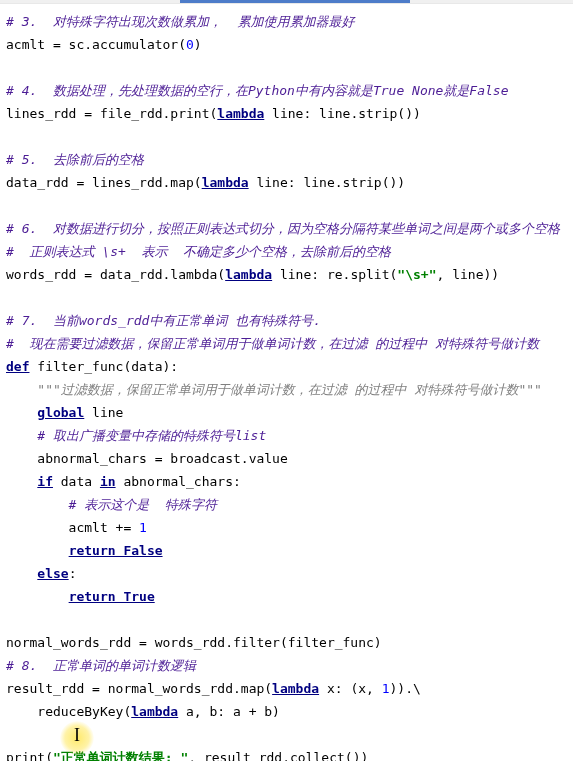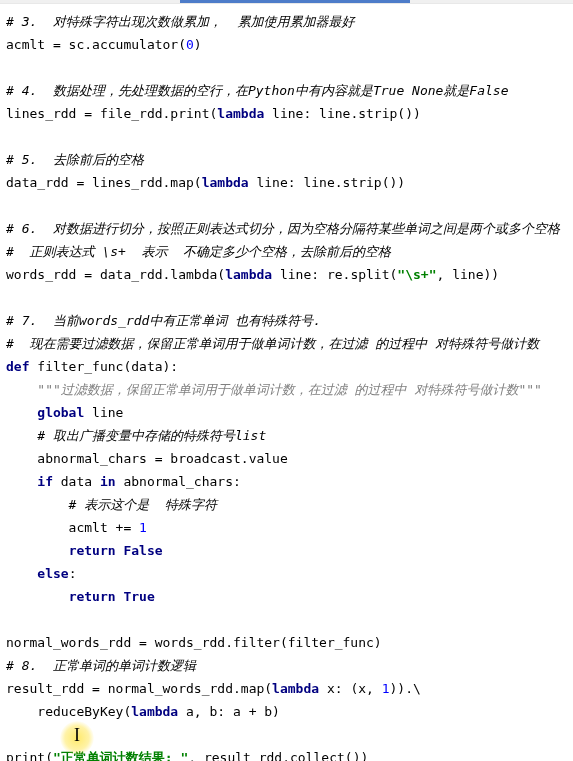--- a/index.html
+++ b/index.html
@@ -26,22 +26,22 @@
     height: 3px;
     width: 230px;
     background: #4d7cc9;
   }
   pre.code {
     margin: 0;
     padding: 6px 6px 20px 6px;
     white-space: pre;
     font-family: inherit;
   }
-  .c   { color: #000000; font-style: italic; }   
-  .kw  { color: #000080; font-weight: bold; }     
+  .c   { color: #4c1d95; font-style: italic; }   
+  .kw  { color: #000080; font-weight: bold; text-decoration: underline; }     
   .num { color: #0000ff; }                        
   .str { color: #008000; font-weight: bold; }                        
   .doc { color: #808080; font-style: italic; }
   .caret-spot {
     position: absolute;
     left: 60px;
     bottom: 6px;
     width: 34px;
     height: 34px;
     border-radius: 50%;

